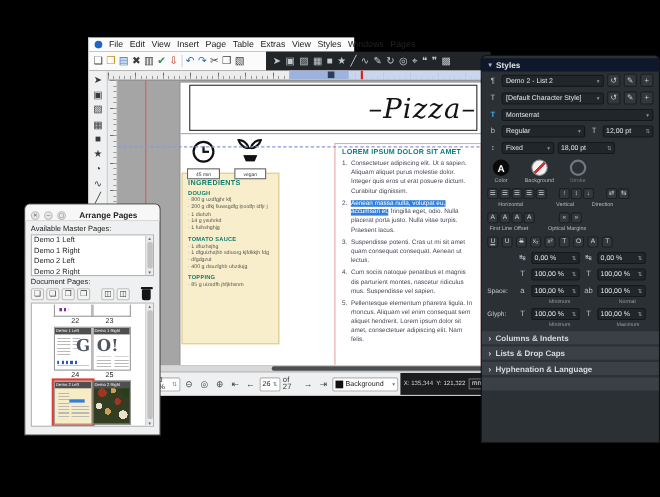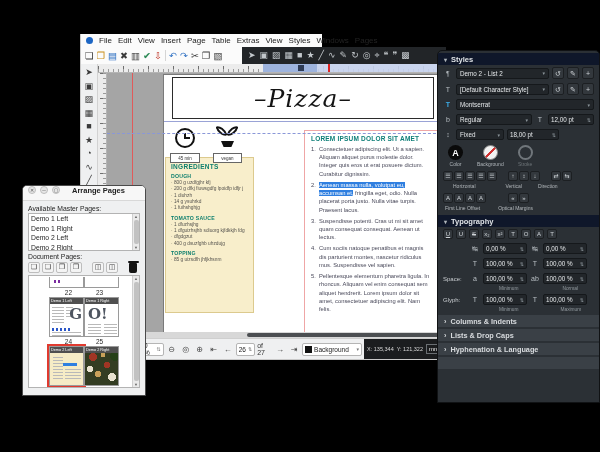--- a/index.html
+++ b/index.html
@@ -34,21 +34,21 @@
     background-image:repeating-linear-gradient(180deg,#9a9a9a 0 1px,transparent 1px 5px),repeating-linear-gradient(180deg,#6f6f6f 0 1px,transparent 1px 25px);
     background-size:3px 100%,6px 100%;background-position:right top,right top;background-repeat:repeat-y;}
 
   .canvas{position:absolute;left:27px;top:59px;right:0;bottom:22px;background:#a5a5a5;overflow:hidden;}
   .margin-vline{position:absolute;left:25px;top:0;bottom:0;width:1px;background:#e05a5a;z-index:2;}
   .guide-dash{position:absolute;left:0;right:0;top:60px;border-top:1px dashed #8a97d8;z-index:6;}
   .hscroll{position:absolute;left:0;right:0;bottom:0;height:6px;background:#d8d8d8;z-index:7;}
   .hscroll .handle{position:absolute;left:140px;width:196px;top:1px;height:4px;background:#4c4f52;border-radius:2px;}
 
   .page{position:absolute;left:56px;top:1px;width:283px;height:259px;background:#fff;border:1px solid #7a7a7a;z-index:1;}
-  .titleframe{position:absolute;left:8px;top:2px;width:262px;height:42px;border:1px solid #2b2b2b;display:flex;align-items:center;justify-content:center;}
+  .titleframe{position:absolute;left:8px;top:2px;width:262px;height:42px;border:1px solid #2b2b2b;display:flex;align-items:center;justify-content:flex-end;}
   .doc-title{font-family:"DejaVu Serif",serif;font-style:italic;font-size:25px;color:#141414;letter-spacing:1px;}
   .frame-hline{position:absolute;left:0;right:0;top:46px;border-top:1px solid #9aa3d6;}
   .clock{position:absolute;left:11px;top:53px;width:20px;height:20px;border:2px solid #111;border-radius:50%;}
   .clock::before{content:"";position:absolute;left:7px;top:3px;width:2px;height:6px;background:#111;}
   .clock::after{content:"";position:absolute;left:8px;top:7px;width:5px;height:2px;background:#111;}
   .vegan{position:absolute;left:52px;top:50px;width:24px;height:22px;}
   .leaf{position:absolute;width:9px;height:12px;border:2px solid #111;border-radius:0 100% 0 100%;}
   .leafL{left:1px;top:0;transform:rotate(-18deg);}
   .leafR{left:12px;top:0;transform:rotate(18deg) scaleX(-1);}
   .pot{position:absolute;left:5px;bottom:0;width:13px;height:6px;background:#111;clip-path:polygon(0 0,100% 0,80% 100%,20% 100%);}
@@ -103,21 +103,21 @@
   .clabel{font-size:5px;color:#aeb4b9;}
   .clabel.dim{color:#6d7478;}
   .algn-labels{display:flex;font-size:5px;color:#b2b7bb;padding:0 5px 2px;}
   .group{display:flex;gap:1px;}
   .typo-grid-label{width:24px;font-size:6px;color:#c9cdd1;flex:none;text-align:left;}
   .sublabels{display:flex;font-size:4.8px;color:#959ca1;padding:0 5px 1px;}
   .p-collapsed{height:12px;background:#3a4046;display:flex;align-items:center;gap:4px;padding:0 6px;font-size:7.3px;font-weight:bold;color:#d8dbde;margin-top:2px;}
 
   
   .dlg{position:absolute;left:22px;top:185px;width:124px;height:211px;background:#eff0f1;border:1px solid #4a4a4a;border-radius:5px 5px 0 0;z-index:30;overflow:hidden;}
-  .dlg-title{height:15px;background:#f7f7f7;border-bottom:1px solid #d8d8d8;display:flex;align-items:flex-start;gap:4px;padding:0 5px;}
+  .dlg-title{height:15px;background:#f7f7f7;border-bottom:1px solid #d8d8d8;display:flex;align-items:flex-end;gap:4px;padding:0 5px;}
   .dlg-title-text{font-size:7.5px;font-weight:bold;color:#222;margin-left:8px;}
   .dlg-body{padding:2px 5px;}
   .dlg-label{font-size:6.8px;color:#232323;margin:2px 0 1px;}
   .masters{position:relative;background:#fff;border:1px solid #b3b3b3;height:38px;overflow:hidden;padding-right:8px;}
   .master-row{height:9.5px;font-size:6.8px;color:#1d1d1d;padding-left:2px;display:flex;align-items:center;}
   .vsb{position:absolute;right:0;top:0;bottom:0;width:7px;background:#eaeaea;border-left:1px solid #cfcfcf;display:flex;flex-direction:column;justify-content:space-between;align-items:center;font-size:4px;color:#666;}
   .vsb .vh{width:5px;flex:1;margin:1px 0;background:#c2c2c2;border-radius:2px;}
   .dlg-toolbar{display:flex;align-items:center;gap:2px;margin:1px 0 2px;}
   .dbtn{width:12px;height:11px;border:1px solid #bdbdbd;background:#f4f4f4;border-radius:2px;font-size:7px;color:#333;display:flex;align-items:center;justify-content:center;}
   .dspace{width:6px;}
@@ -431,24 +431,20 @@
       <div class="group">
         <span class="mini sm">«</span>
         <span class="mini sm">»</span>
       </div>
     </div>
     <div class="algn-labels">
       <span style="margin-left:2px">First Line Offset</span>
       <span style="margin-left:18px">Optical Margins</span>
     </div>
 
-    <div class="p-sec">
-      <span class="chev">▾</span>
-      <span>Typography</span>
-    </div>
     <div class="p-row">
       <span class="mini sm" style="text-decoration:underline">U</span>
       <span class="mini sm">U</span>
       <span class="mini sm" style="text-decoration:line-through">S</span>
       <span class="mini sm">x₂</span>
       <span class="mini sm">x²</span>
       <span class="mini sm">T</span>
       <span class="mini sm">O</span>
       <span class="mini sm">A</span>
       <span class="mini sm">T</span>

